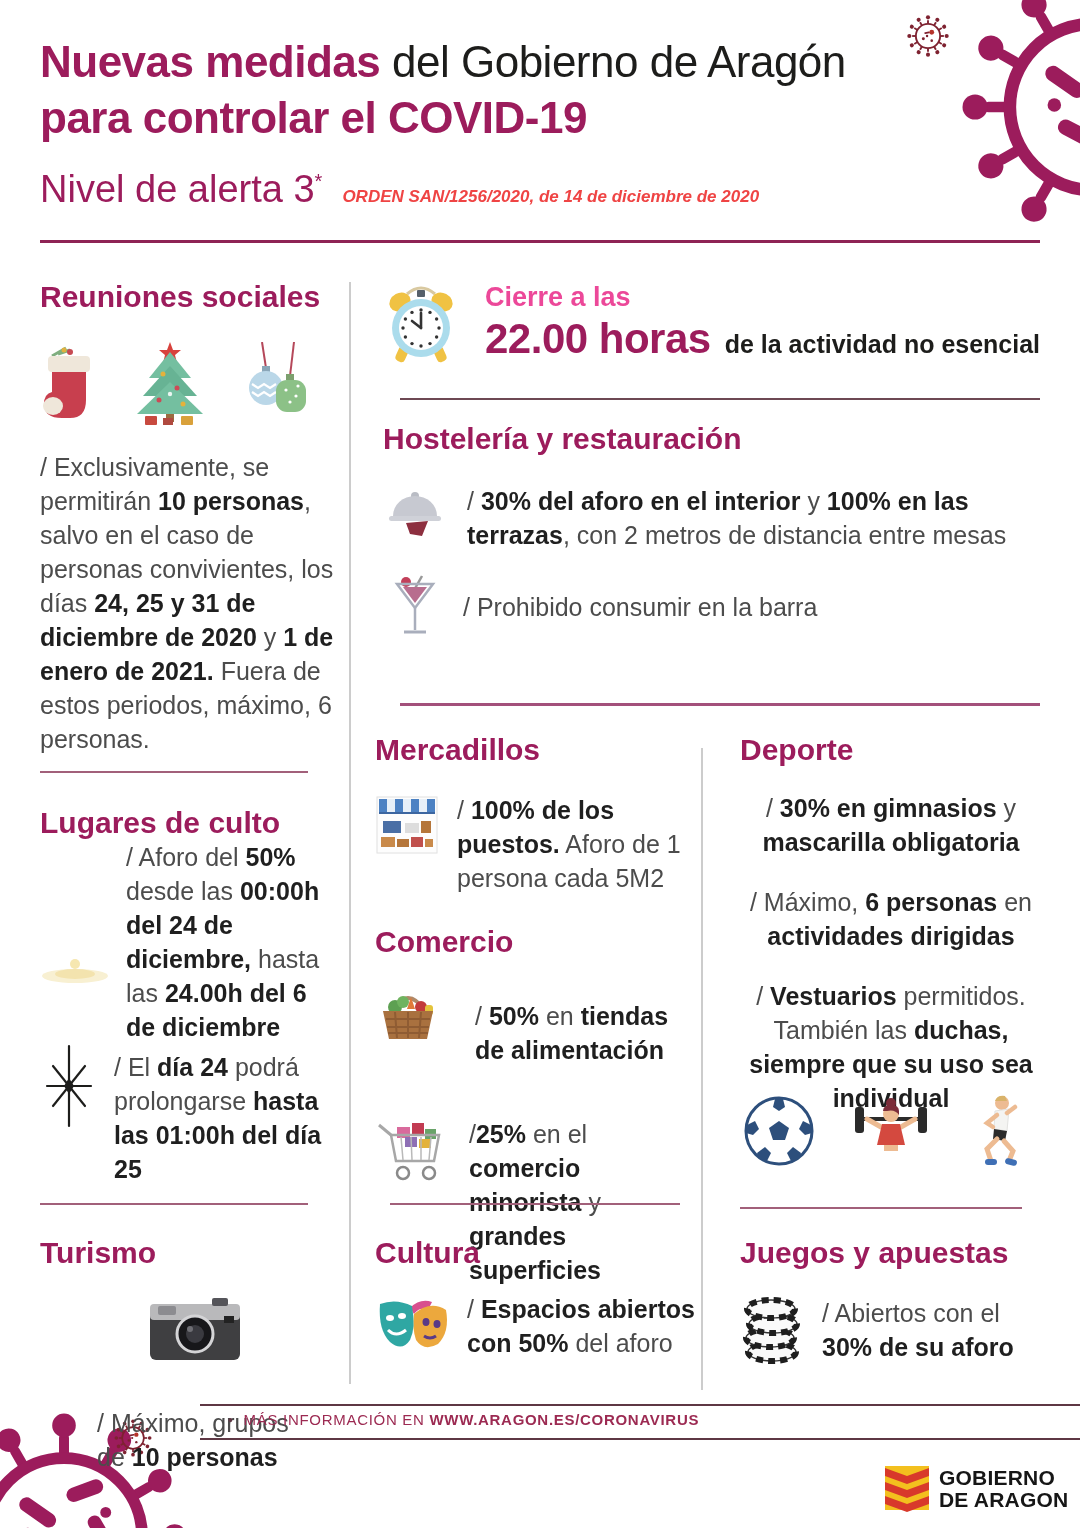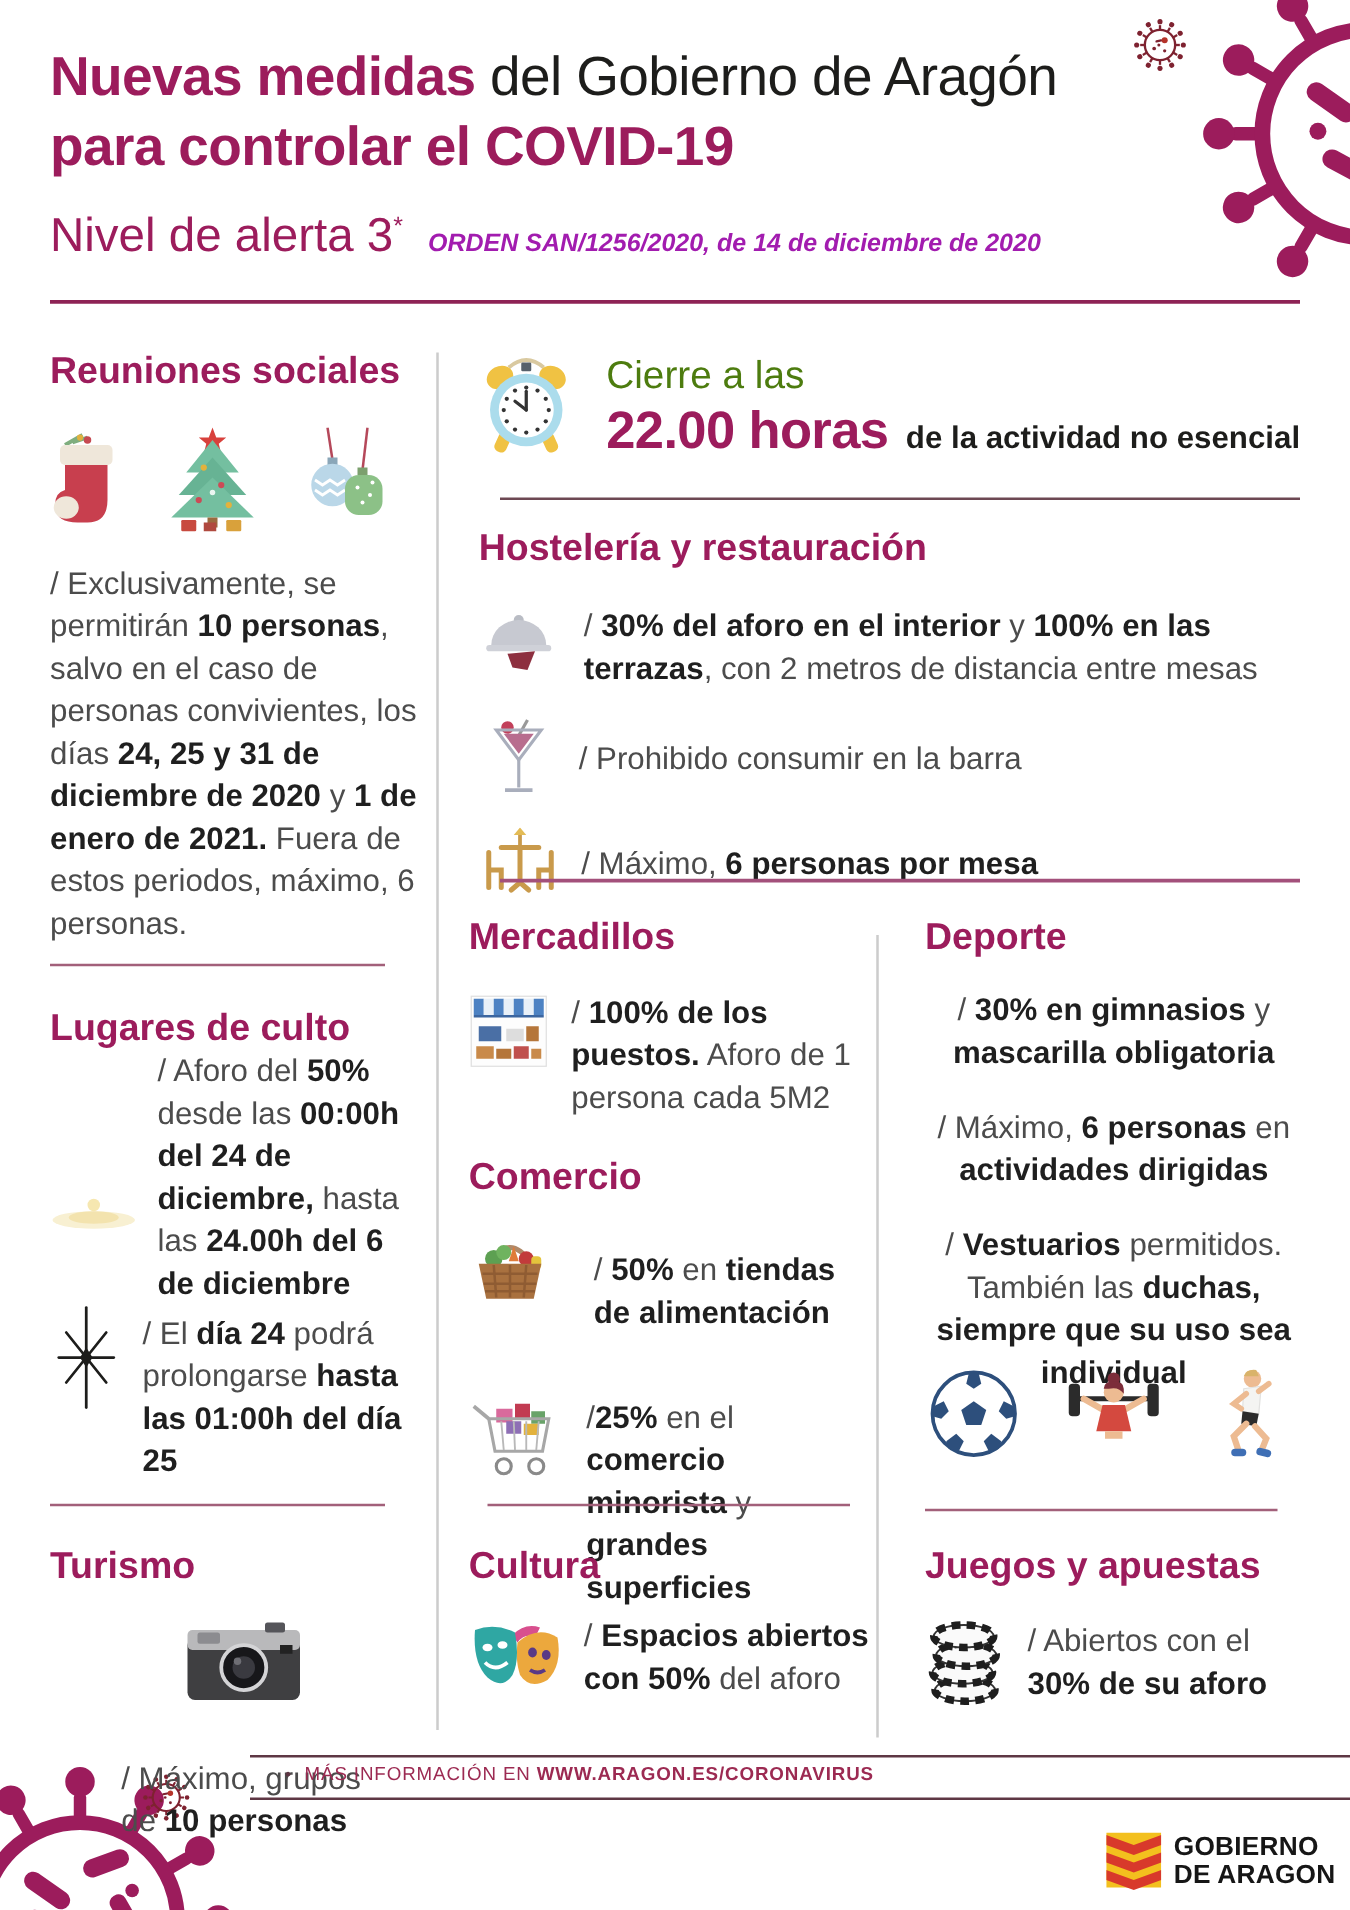--- a/index.html
+++ b/index.html
@@ -7,21 +7,21 @@
         font-family:"Liberation Sans","DejaVu Sans",sans-serif;color:#1d1d1b;}
   .abs{position:absolute;}
 
   
   h1{margin:0;font-size:44px;line-height:1.28;font-weight:400;color:#1d1d1b;letter-spacing:-0.5px;}
   h1 .b{font-weight:800;}
   h1 .a{color:#9c1c5c;}
   .alert-row{display:flex;align-items:baseline;gap:20px;}
   .alert{font-size:38px;color:#9c1c5c;font-weight:400;}
   .alert sup{font-size:20px;}
-  .order{font-size:20px;font-style:italic;font-weight:700;color:#a21caf;}
+  .order{font-size:17px;font-style:italic;font-weight:700;color:#ef4444;}
 
   .rule{position:absolute;background:#9c1c5c;}
   .rule-header{left:40px;top:240px;width:1000px;height:3px;background:#8e2355;}
   .rule-closure{left:400px;top:398px;width:640px;height:2px;background:#6d4853;}
   .rule-hosteleria{left:400px;top:703px;width:640px;height:3px;background:#a3507b;}
   .rule-thin{height:2px;background:#a2607a;}
 
   .vline{position:absolute;width:2px;background:#cccccc;}
 
   .h2{margin:0;font-size:30px;font-weight:800;color:#9c1c5c;}
@@ -39,21 +39,21 @@
   .sec-lugares{left:40px;top:806px;width:302px;}
   .sec-lugares .item{}
   .sec-lugares .item .icon-col{flex:0 0 58px;}
   .sec-lugares .item .txt{width:242px;}
 
   .sec-turismo{left:40px;top:1236px;width:310px;}
   .sec-turismo .item{margin-top:24px;gap:12px;flex-direction:column;}
   .sec-turismo .icon-col{flex:0 0 100px;}
 
   .closure{left:383px;top:282px;display:flex;gap:26px;}
-  .closure .l1{font-size:31px;font-weight:400;color:#4d7c0f;}
+  .closure .l1{font-size:27px;font-weight:700;color:#ec4899;}
   .closure .l2{display:flex;align-items:baseline;gap:14px;margin-top:2px;}
   .closure-time{font-size:42px;font-weight:800;color:#9c1c5c;letter-spacing:-0.5px;}
   .closure-detail{font-size:25px;font-weight:700;color:#1d1d1b;}
 
   .sec-hosteleria{left:383px;top:422px;width:662px;}
   .sec-hosteleria .item{margin-top:22px;}
   .sec-hosteleria .item:first-of-type{margin-top:28px;gap:20px;}
   .sec-hosteleria .txt{width:566px;}
 
   .sec-mercadillos{left:375px;top:733px;width:316px;}
@@ -410,37 +410,20 @@
           <line x1="31" y1="2" x2="22" y2="18" stroke="#999" stroke-width="2.5"></line>
           <circle cx="15" cy="8" r="5" fill="#c2405a"></circle>
           <path d="M12 13 L36 13 L24 29 Z" fill="#b86d8e"></path>
           <path d="M6 10 L42 10 L24 34 Z" fill="none" stroke="#a9aebc" stroke-width="2.5"></path>
           <line x1="24" y1="34" x2="24" y2="56" stroke="#a9aebc" stroke-width="2.5"></line>
           <line x1="13" y1="58" x2="35" y2="58" stroke="#a9aebc" stroke-width="3"></line>
         </svg>
       </div>
       <p class="txt" style="margin:0;"><span>/ Prohibido consumir en la barra</span></p>
     </div>
-    <div class="item v-center">
-      <div class="icon-col">
-        <svg width="66" height="58" viewBox="0 0 66 58">
-          <polygon points="28,6 38,6 33,0" fill="#e3bb55"></polygon>
-          <line x1="33" y1="6" x2="33" y2="14" stroke="#c99a4b" stroke-width="3"></line>
-          <g stroke="#c99a4b" stroke-width="4" stroke-linecap="round" fill="none">
-            <line x1="18" y1="16" x2="48" y2="16"></line>
-            <line x1="33" y1="16" x2="33" y2="44"></line>
-            <line x1="26" y1="50" x2="33" y2="44"></line>
-            <line x1="40" y1="50" x2="33" y2="44"></line>
-            <path d="M8 20 L8 48 M8 34 L18 34 L18 48"></path>
-            <path d="M58 20 L58 48 M58 34 L48 34 L48 48"></path>
-          </g>
-        </svg>
-      </div>
-      <p class="txt" style="margin:0;"><span>/ Máximo, </span><span class="b">6 personas por mesa</span></p>
-    </div>
   </section>
   <div class="rule rule-hosteleria"></div>
 
   <section class="abs sec-mercadillos">
     <h2 class="h2">Mercadillos</h2>
     <div class="item">
       <div class="icon-col">
         <svg width="64" height="64" viewBox="0 0 64 64">
           <rect x="2" y="4" width="60" height="56" fill="#fdfdfd" stroke="#e0e0e0"></rect>
           <g>

